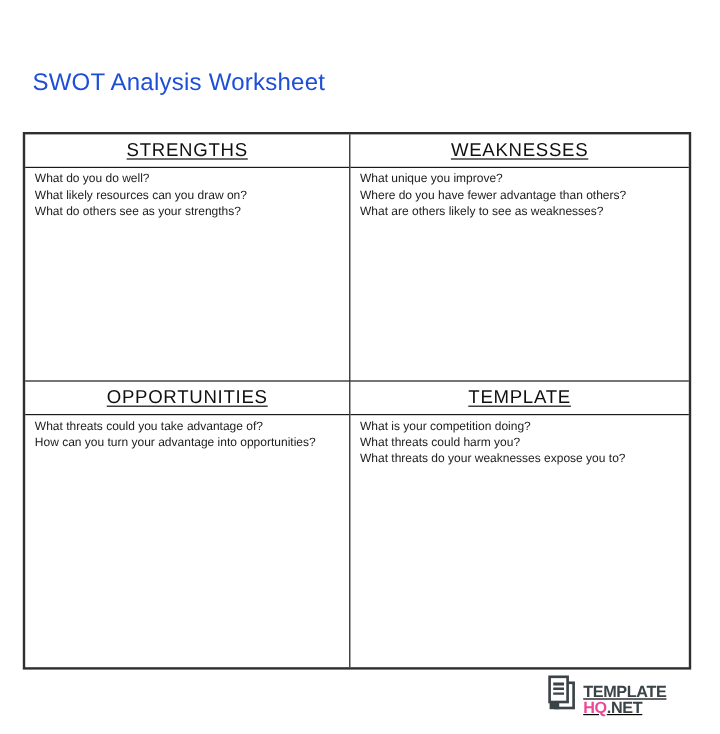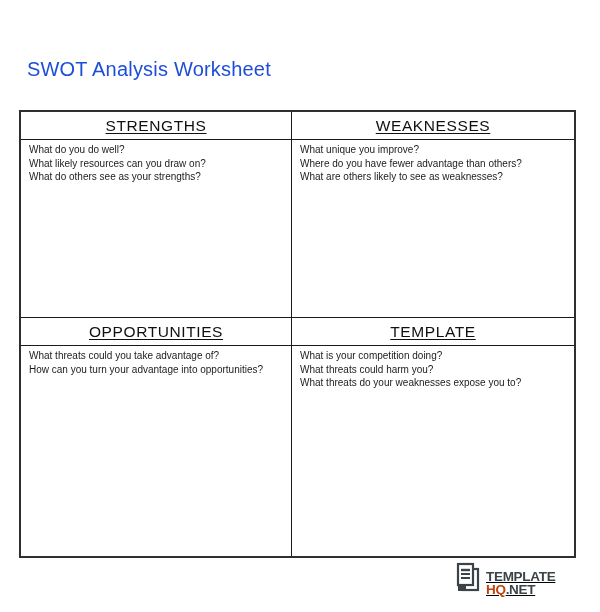--- a/index.html
+++ b/index.html
@@ -73,21 +73,21 @@
     text-decoration: underline;
   }
   .brand-text {
     font-weight: bold;
     font-size: 13.5px;
     line-height: 13px;
     color: #3a4347;
     letter-spacing: -0.3px;
     padding-top: 3px;
   }
-  .brand-accent { color: #c2410c; }
+  .brand-accent { color: #ec4899; }
   .icon-wrap { width: 28px; height: 34px; }
 </style>
 </head>
 <body>
 
 <div class="page">
 
   <div class="doc-title">SWOT Analysis Worksheet</div>
 
   <div class="swot-table">

